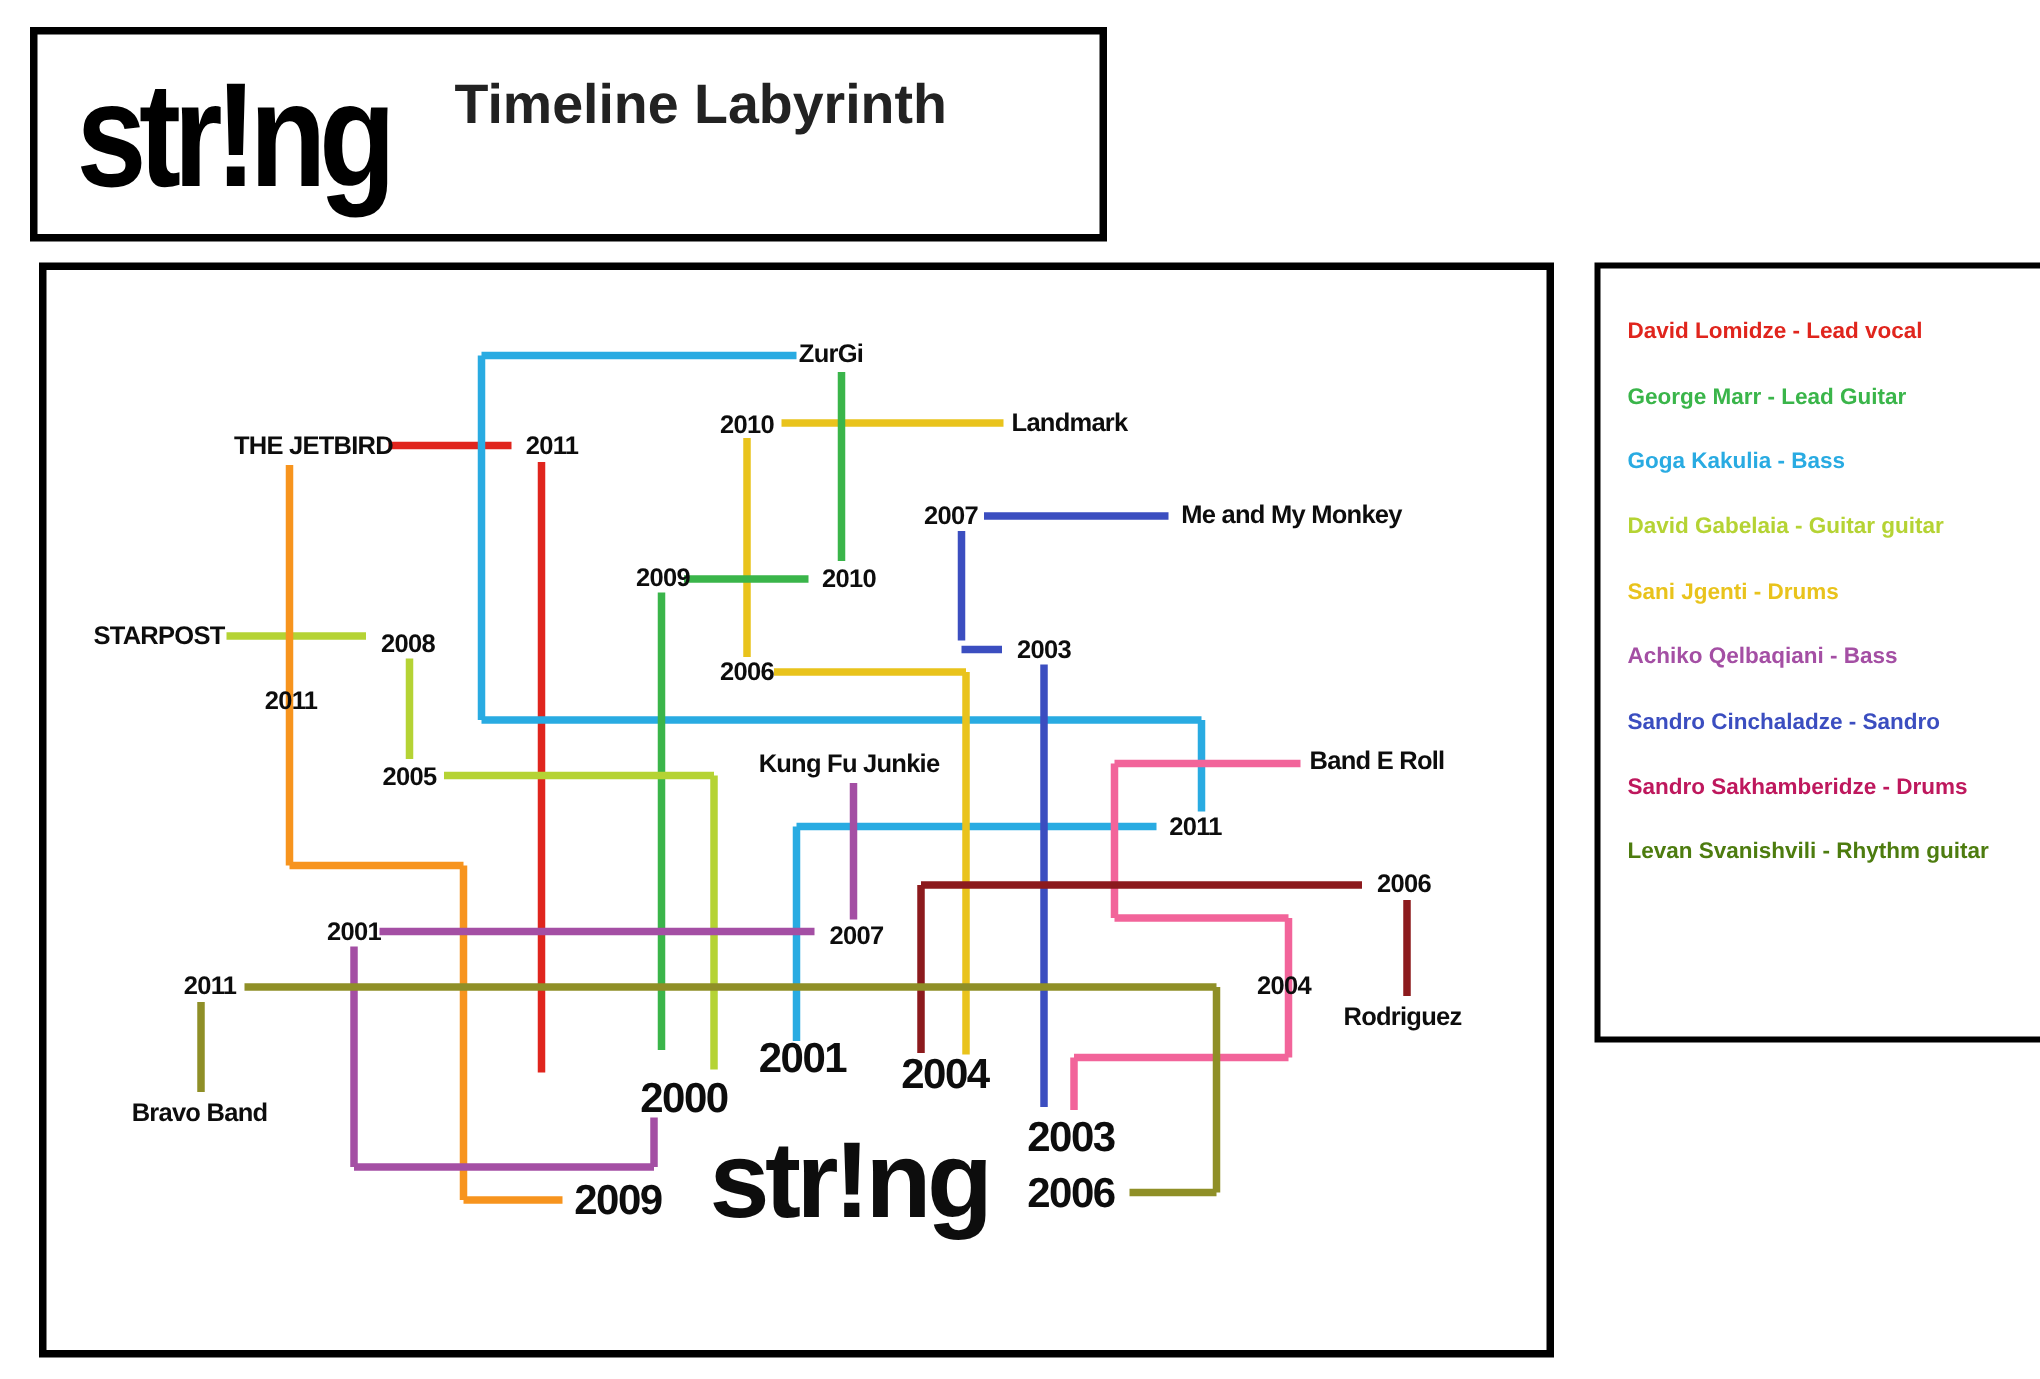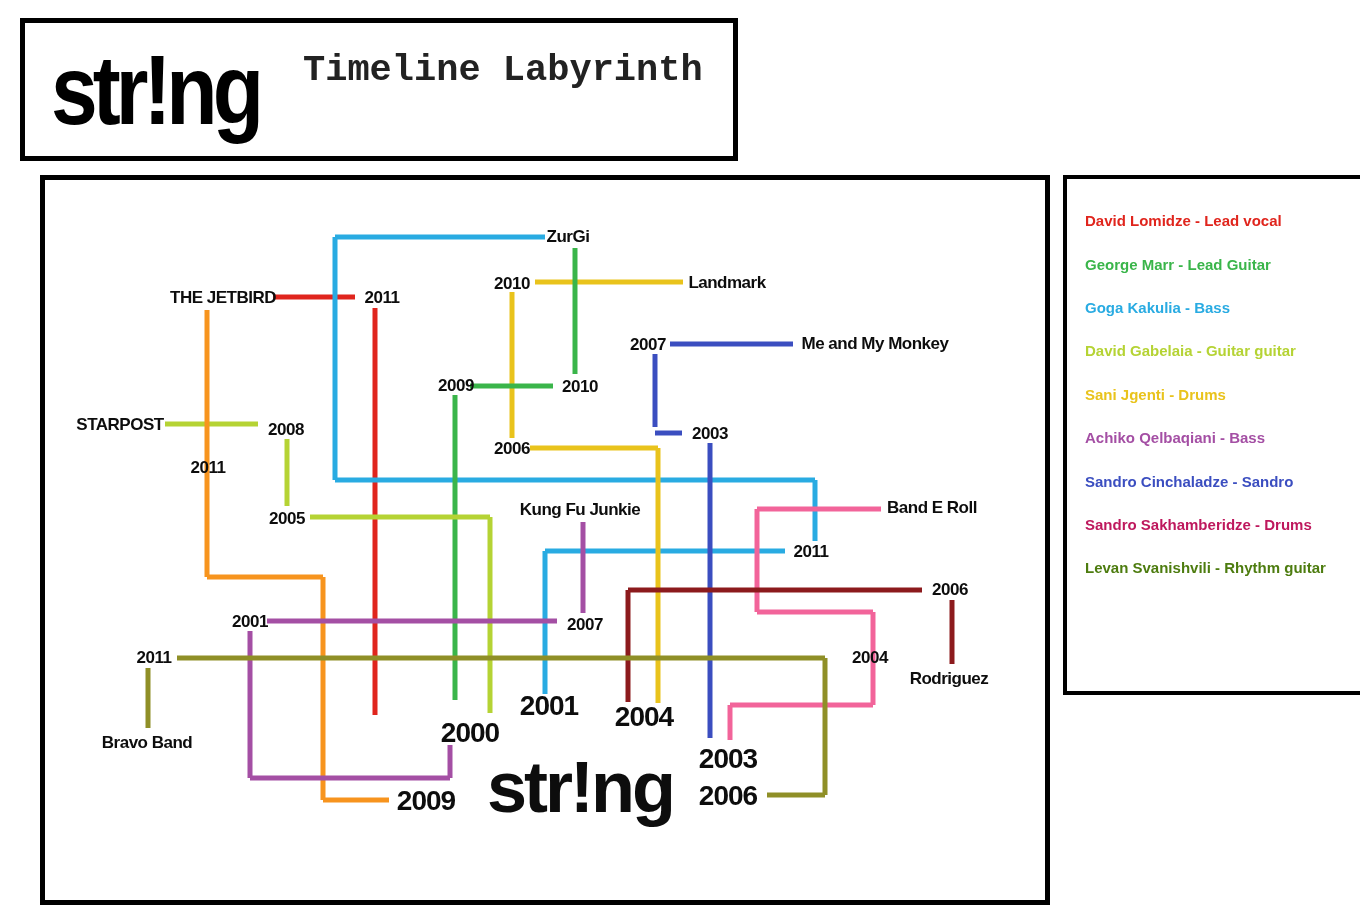--- a/index.html
+++ b/index.html
@@ -3,23 +3,23 @@
 <meta charset="utf-8">
 <style>
   * { margin:0; padding:0; box-sizing:border-box; }
   html,body { width:1360px; height:919px; background:#ffffff; overflow:hidden;
               font-family:"Liberation Sans", sans-serif; position:relative; }
 
   .header-box { position:absolute; left:20px; top:18px; width:718px; height:143px;
                 border:5px solid #000; background:#fff; display:flex; align-items:center; }
   .logo { font-size:84px; font-weight:bold; letter-spacing:-5px; color:#000;
           margin-left:26px; line-height:1; transform:scaleY(1.18); transform-origin:center; }
-  .title { font-size:37px; font-weight:bold; color:#222; margin-left:44px; margin-top:-40px; letter-spacing:0px;font-family:Liberation Mono, monospace; }
+  .title { font-size:37px; font-weight:bold; color:#222; margin-left:44px; margin-top:-40px; letter-spacing:0px; }
 
-  .main-box { position:absolute; left:40px; top:175px; width:1010px; height:730px;
+  .main-box { position:absolute; left:26px; top:175px; width:1010px; height:730px;
               border:5px solid #000; background:#fff; }
   .main-box svg { position:absolute; left:0; top:0; }
 
   svg text { font-family:"Liberation Sans", sans-serif; font-weight:bold; fill:#0d0d0d;
              text-anchor:middle; dominant-baseline:central; }
   svg text.band { font-size:17px; letter-spacing:-0.5px; }
   svg text.year { font-size:17px; letter-spacing:-0.5px; }
   svg text.big  { font-size:28px; letter-spacing:-1px; }
   svg text.giant{ font-size:72px; letter-spacing:-3px; }
 

